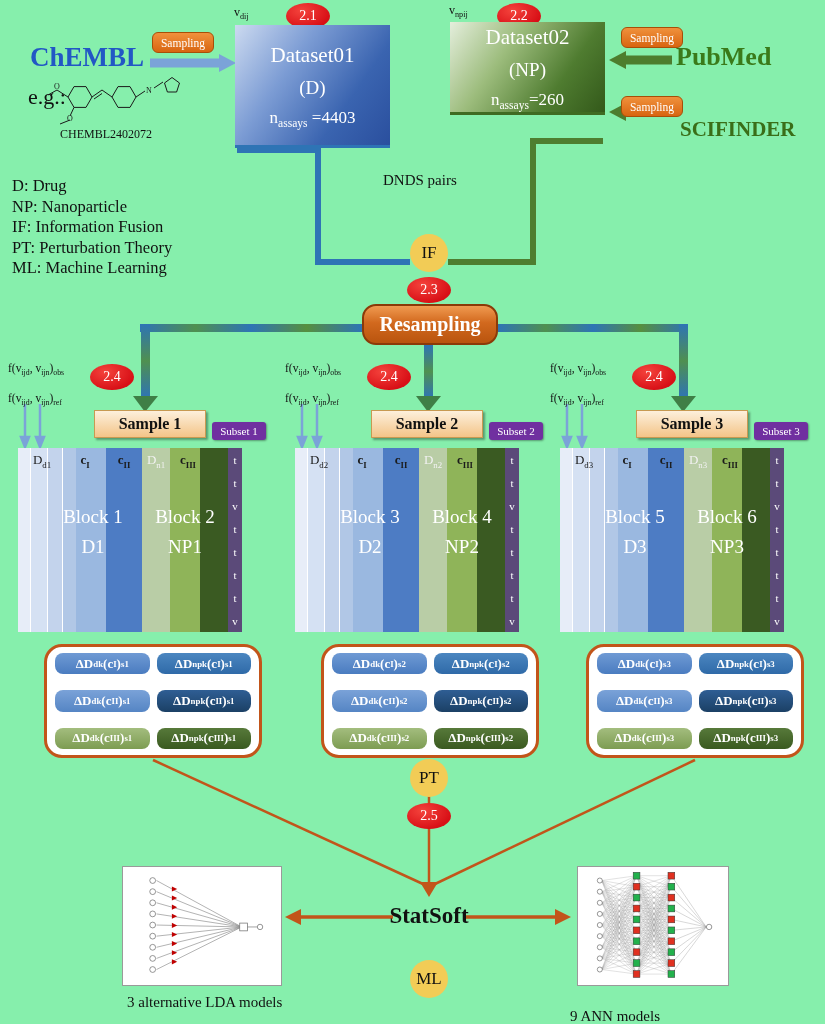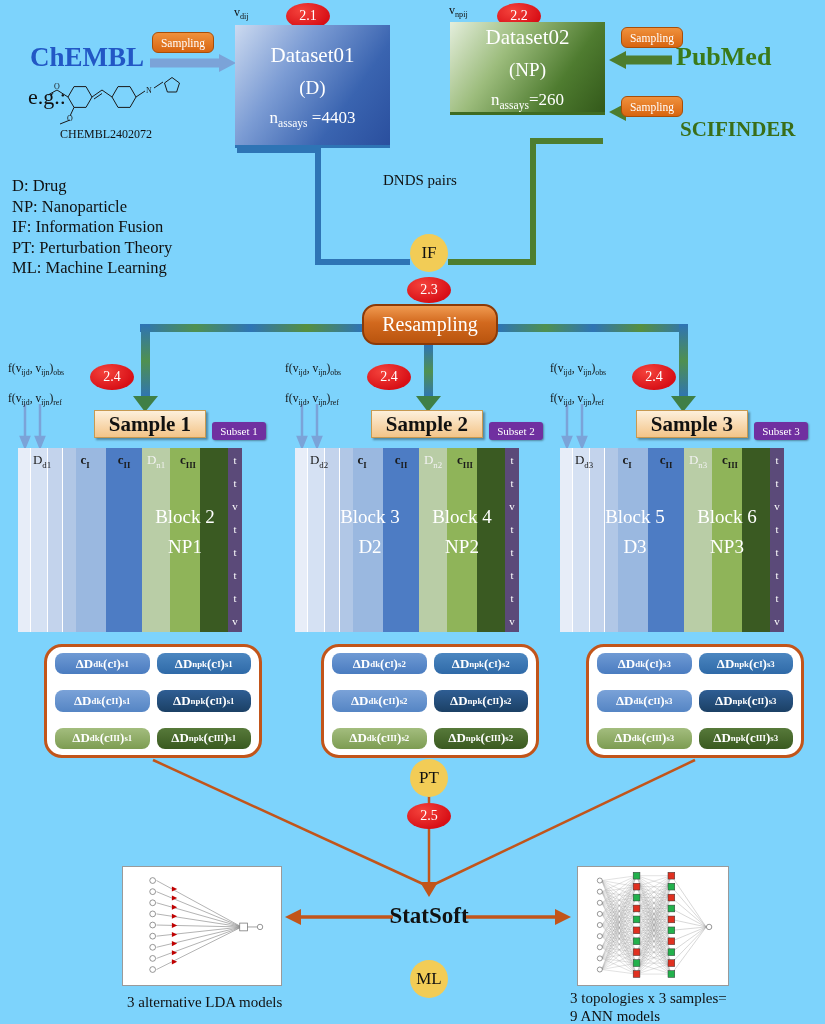--- a/index.html
+++ b/index.html
@@ -1,17 +1,17 @@
 <!DOCTYPE html>
 <html><head>
 <meta charset="utf-8">
 <style>
   *{margin:0;padding:0;box-sizing:border-box}
   body{font-family:"Liberation Serif",serif;background:#fff;color:#111}
-  #page{position:relative;width:825px;height:1024px;background:#7dd3fc;overflow:hidden}
+  #page{position:relative;width:825px;height:1024px;background:#86efac;overflow:hidden}
   .abs{position:absolute}
   sub{font-size:0.68em;line-height:0}
   svg{display:block}
 
   .step-oval{position:absolute;width:44px;height:26px;border-radius:50%;
     background:radial-gradient(ellipse at 35% 30%, #f4433c, #d80f16 72%);
     color:#fff;font-weight:normal;font-size:14px;display:flex;align-items:center;justify-content:center}
   .yellow-node{position:absolute;width:38px;height:38px;border-radius:50%;background:#f2cc56;
     display:flex;align-items:center;justify-content:center;font-size:17px;color:#111}
   .var-label{position:absolute;font-size:12px;color:#111;white-space:nowrap}
@@ -31,28 +31,28 @@
 
   .sampling-box{position:absolute;width:62px;height:21px;border-radius:6px;
     background:linear-gradient(180deg,#f0913c,#d86510);border:1px solid #a84e08;
     color:#fff;font-size:11.5px;display:flex;align-items:center;justify-content:center}
 
   #legend{position:absolute;left:12px;top:176px;font-size:16.5px;line-height:20.5px}
   #dnds{position:absolute;left:383px;top:172px;font-size:15px}
 
   #resampling{position:absolute;left:362px;top:304px;width:136px;height:41px;border-radius:14px;
     background:linear-gradient(180deg,#f09a50 0%,#d2691e 45%,#b9540e 100%);border:2px solid #8b3a08;
-    color:#fff;font-weight:normal;font-size:20px;display:flex;align-items:center;justify-content:center}
+    color:#fff;font-weight:bold;font-size:20px;display:flex;align-items:center;justify-content:center}
 
   .sgroup{position:absolute;top:360px;width:224px;height:404px}
   .flabel{position:absolute;font-size:11.5px;white-space:nowrap;color:#111}
   .sample-box{position:absolute;left:76px;top:50px;width:112px;height:28px;
     background:linear-gradient(180deg,#fdf0dc,#f3c488);border:1px solid #c79a52;
     box-shadow:1.5px 1.5px 2px rgba(0,0,0,.35);
-    color:#111;font-weight:bold;font-size:21px;display:flex;align-items:center;justify-content:center}
+    color:#111;font-weight:bold;font-size:16px;display:flex;align-items:center;justify-content:center}
   .subset-box{position:absolute;left:194px;top:62px;width:54px;height:18px;background:#7030a0;
     box-shadow:1px 1px 2px rgba(0,0,0,.35);border-radius:3px;
     color:#fff;font-size:11px;display:flex;align-items:center;justify-content:center}
   .block-area{position:absolute;left:0;top:88px;width:224px;height:184px;
     background:linear-gradient(90deg,
       #e7edf8 0,#e7edf8 12px,#fff 12px,#fff 13px,
       #d5e1f3 13px,#d5e1f3 29px,#fff 29px,#fff 30px,
       #c3d3ec 30px,#c3d3ec 44px,#fff 44px,#fff 45px,
       #b1c7e6 45px,#b1c7e6 58px,
       #9ab8e0 58px,#9ab8e0 88px,
@@ -225,20 +225,24 @@
     <div class="flabel" style="left:-10px;top:32px">f(v<sub>ijd</sub>, v<sub>ijn</sub>)<sub>ref</sub></div>
     <div class="step-oval" style="left:72px;top:4px">2.4</div>
     <div class="sample-box">Sample 1</div>
     <div class="subset-box">Subset 1</div>
     <div class="block-area">
       <div class="bh" style="left:4px;width:40px">D<sub>d1</sub></div>
       <div class="bh" style="left:50px;width:34px;font-weight:bold">c<sub>I</sub></div>
       <div class="bh" style="left:86px;width:40px;font-weight:bold">c<sub>II</sub></div>
       <div class="bh" style="left:118px;width:40px;color:#f2f2f2">D<sub>n1</sub></div>
       <div class="bh" style="left:146px;width:48px;font-weight:bold">c<sub>III</sub></div>
+      <div class="blk" style="left:14px;top:54px;width:122px">
+        <div>Block 1</div>
+          <div>D1</div>
+      </div>
       <div class="blk" style="left:124px;top:54px;width:86px">
         <div>Block 2</div>
           <div>NP1</div>
       </div>
       <div class="tv-strip">
         <span>t</span>
           <span>t</span>
         <span>v</span>
           <span>t</span>
         <span>t</span>
@@ -607,16 +611,15 @@
         <rect x="84.5" y="39.400000000000006" width="7" height="7" fill="#22b14c" stroke="#333" stroke-width="0.5"></rect>
         <rect x="84.5" y="50.7" width="7" height="7" fill="#e03020" stroke="#333" stroke-width="0.5"></rect>
         <rect x="84.5" y="62" width="7" height="7" fill="#22b14c" stroke="#333" stroke-width="0.5"></rect>
         <rect x="84.5" y="73.30000000000001" width="7" height="7" fill="#e03020" stroke="#333" stroke-width="0.5"></rect>
         <rect x="84.5" y="84.60000000000001" width="7" height="7" fill="#22b14c" stroke="#333" stroke-width="0.5"></rect>
         <rect x="84.5" y="95.9" width="7" height="7" fill="#e03020" stroke="#333" stroke-width="0.5"></rect>
         <rect x="84.5" y="107.2" width="7" height="7" fill="#22b14c" stroke="#333" stroke-width="0.5"></rect>
         <circle cx="127" cy="62" r="2.8" fill="#fff" stroke="#666" stroke-width="0.7"></circle>
       </svg>
   </div>
-  <div class="caption" style="left:570px;top:990px;width:230px">3 topologies  x 3 samples=</div>
   <div class="caption" style="left:570px;top:1008px;width:230px">9 ANN models</div>
 
 </div>
 
 </body></html>

